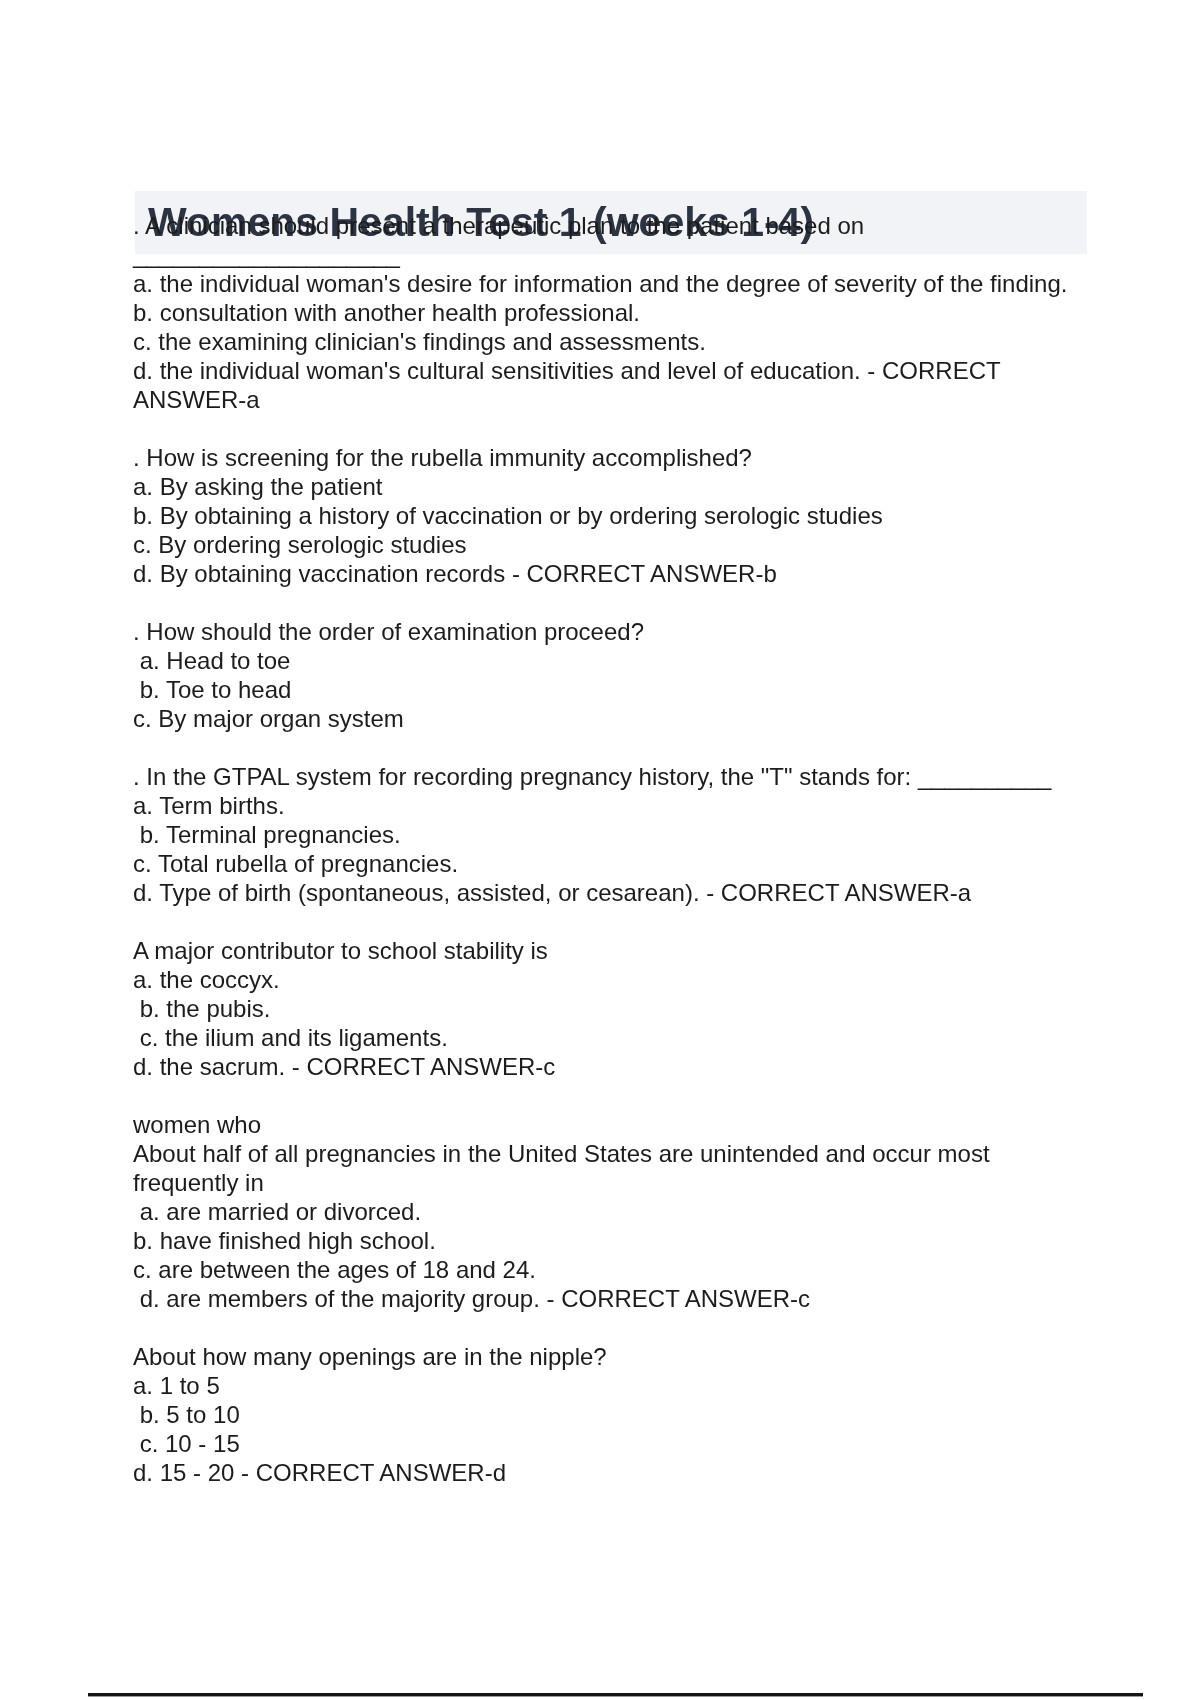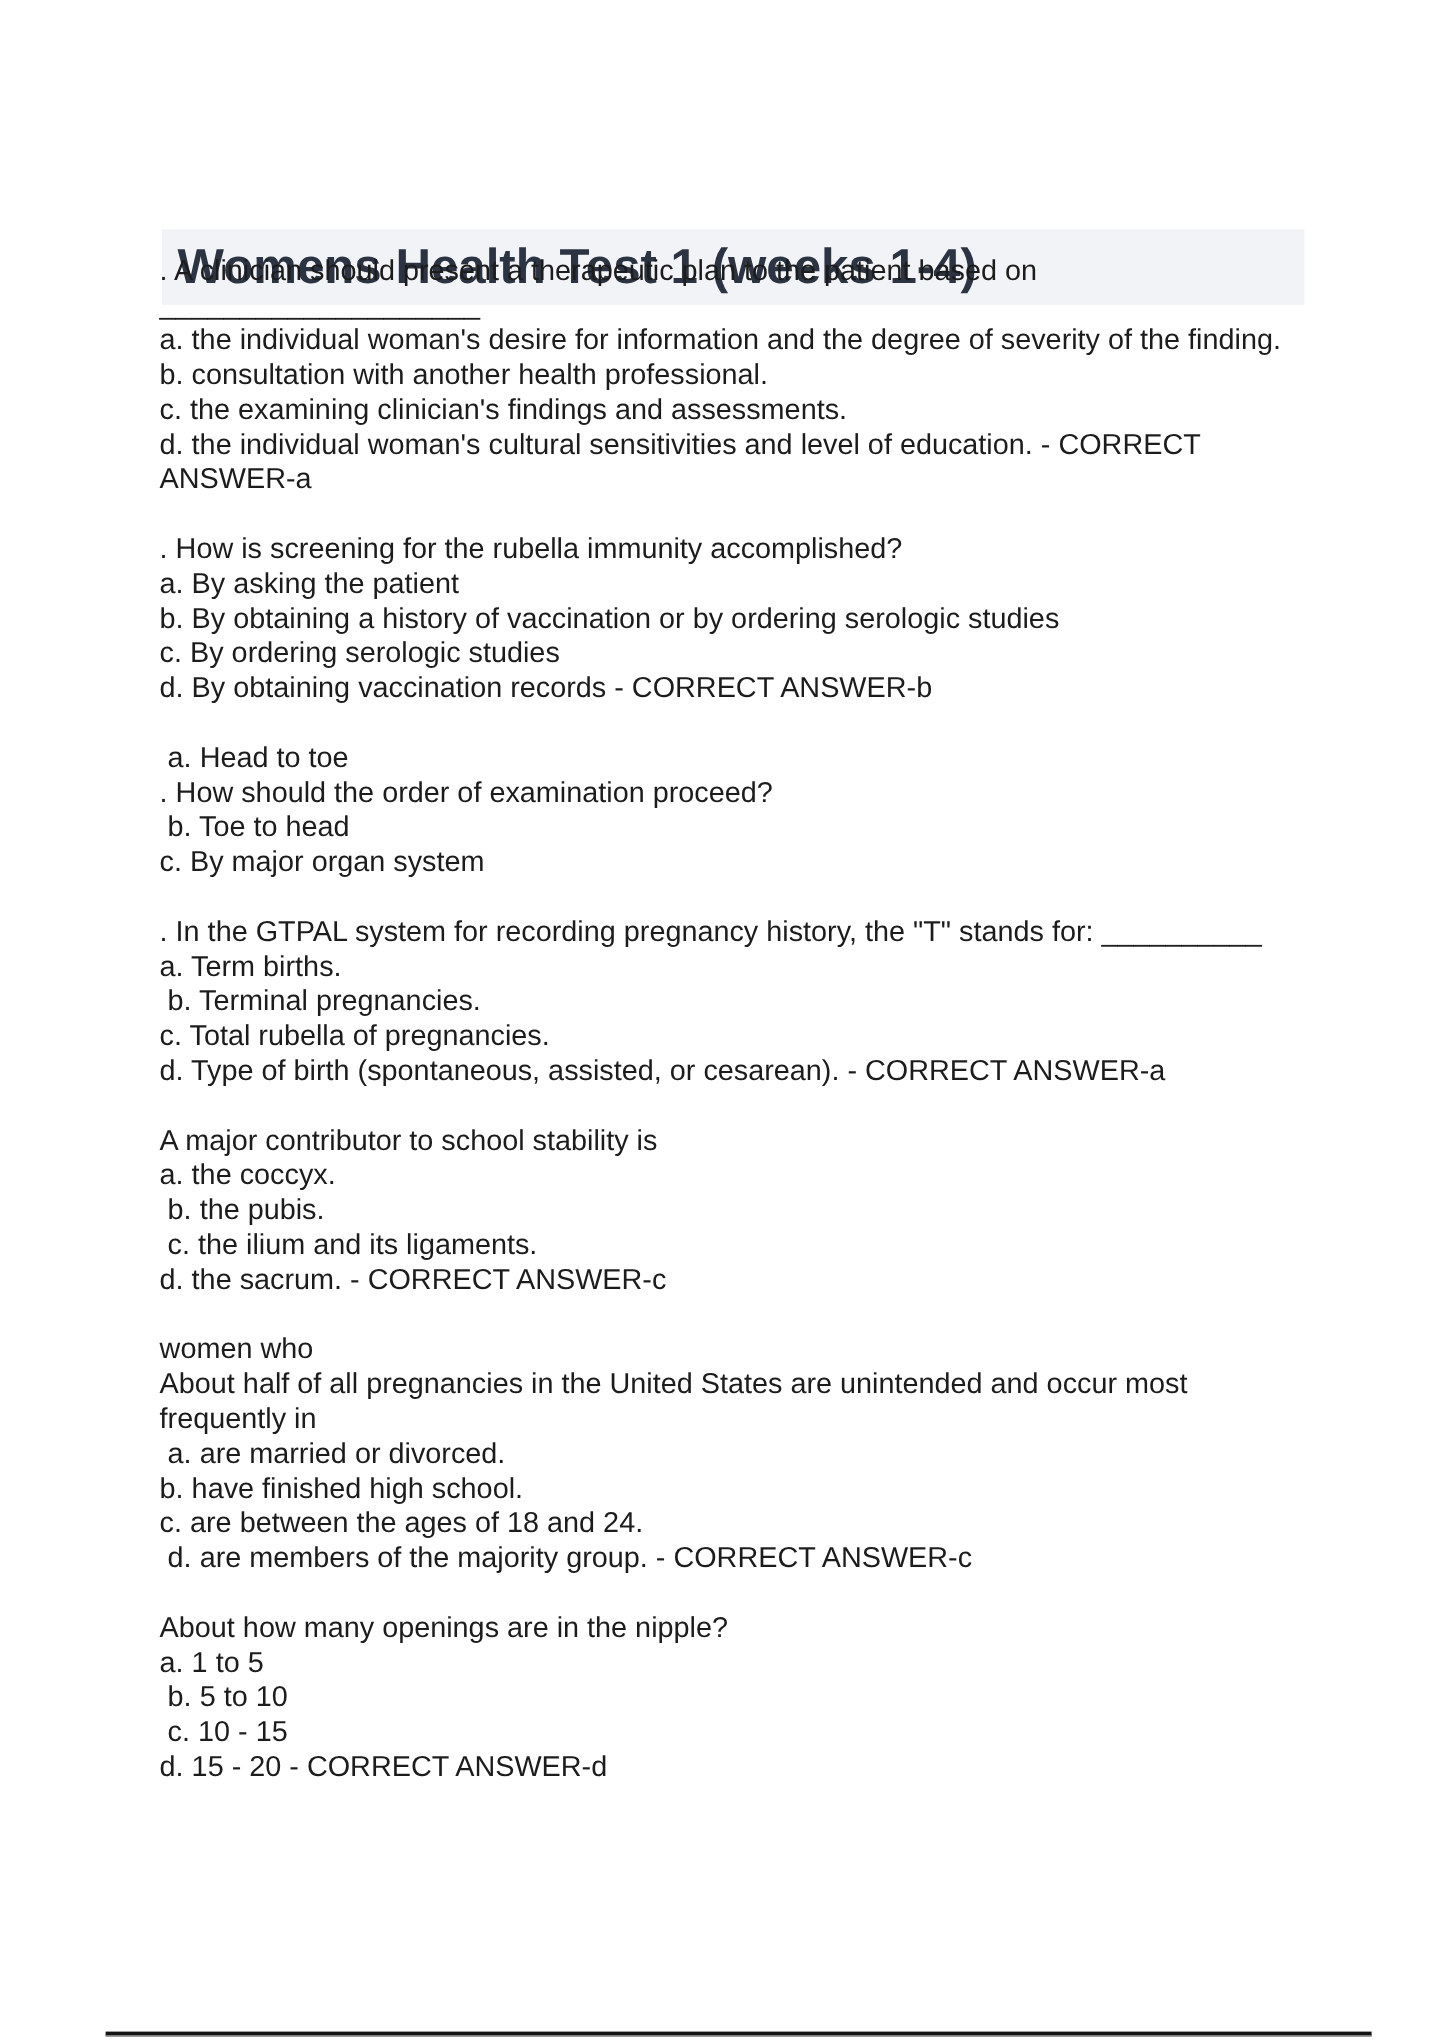--- a/index.html
+++ b/index.html
@@ -78,22 +78,22 @@
         <p class="line">d. the individual woman's cultural sensitivities and level of education. - CORRECT ANSWER-a</p>
       </div>
       <div class="question-block">
         <p class="line">. How is screening for the rubella immunity accomplished?</p>
         <p class="line">a. By asking the patient</p>
         <p class="line">b. By obtaining a history of vaccination or by ordering serologic studies</p>
         <p class="line">c. By ordering serologic studies</p>
         <p class="line">d. By obtaining vaccination records - CORRECT ANSWER-b</p>
       </div>
       <div class="question-block">
+        <p class="line">. How should the order of examination proceed?</p>
         <p class="line"> a. Head to toe</p>
-        <p class="line">. How should the order of examination proceed?</p>
         <p class="line"> b. Toe to head</p>
         <p class="line">c. By major organ system</p>
       </div>
       <div class="question-block">
         <p class="line">. In the GTPAL system for recording pregnancy history, the "T" stands for: __________</p>
         <p class="line">a. Term births.</p>
         <p class="line"> b. Terminal pregnancies.</p>
         <p class="line">c. Total rubella of pregnancies.</p>
         <p class="line">d. Type of birth (spontaneous, assisted, or cesarean). - CORRECT ANSWER-a</p>
       </div>

